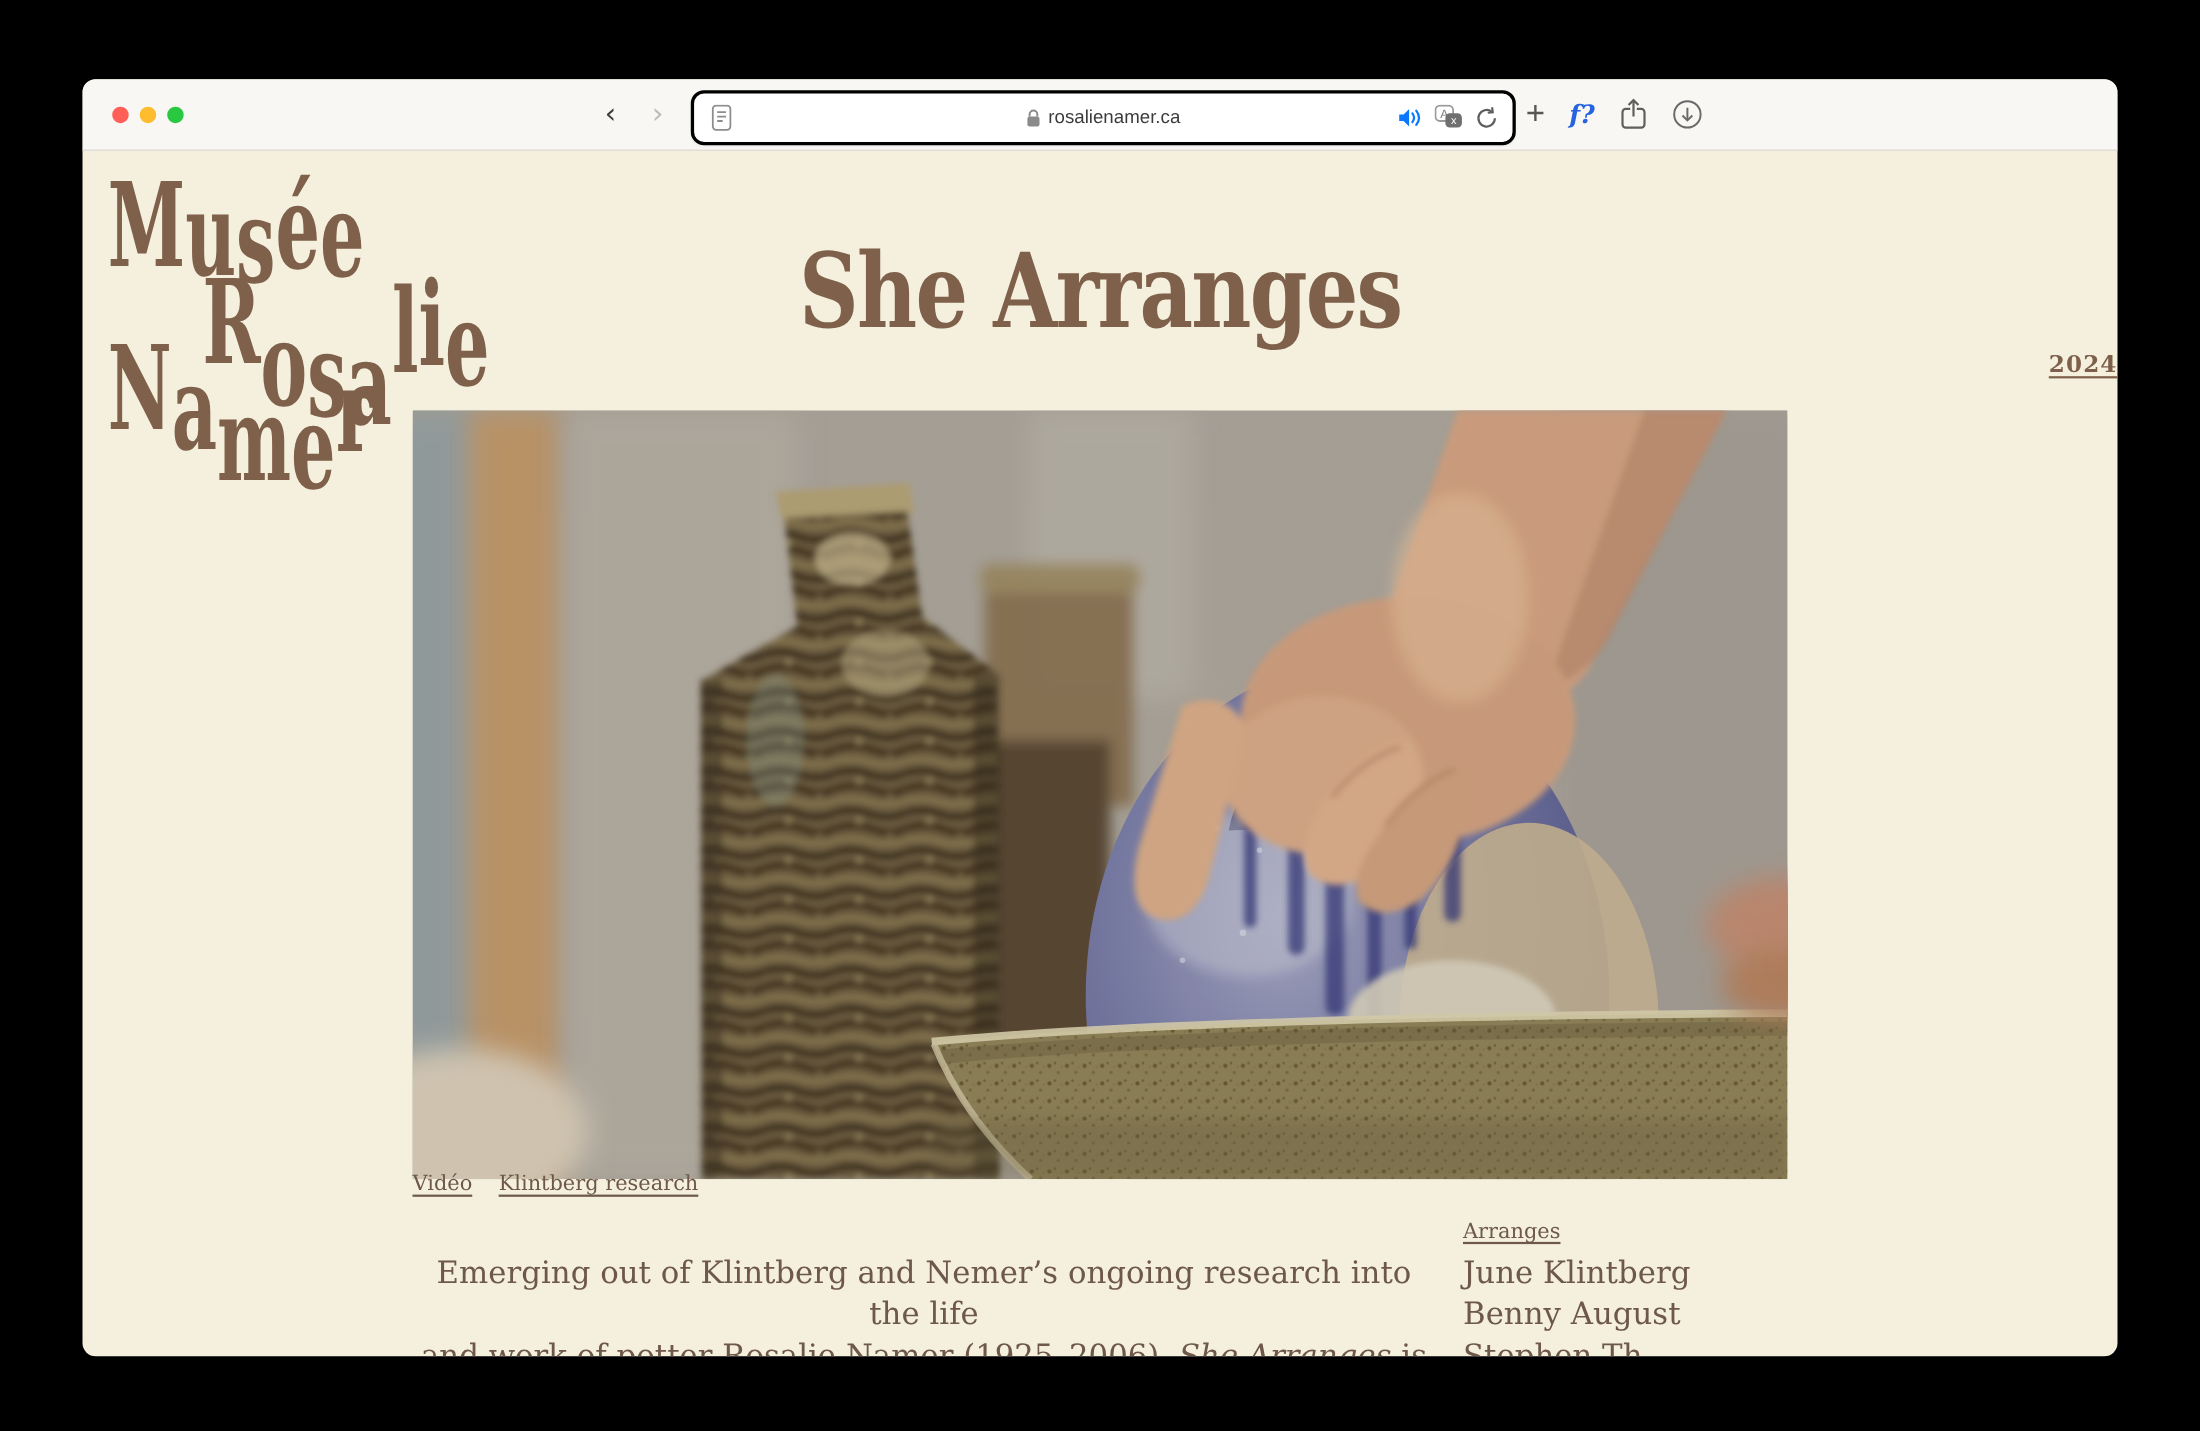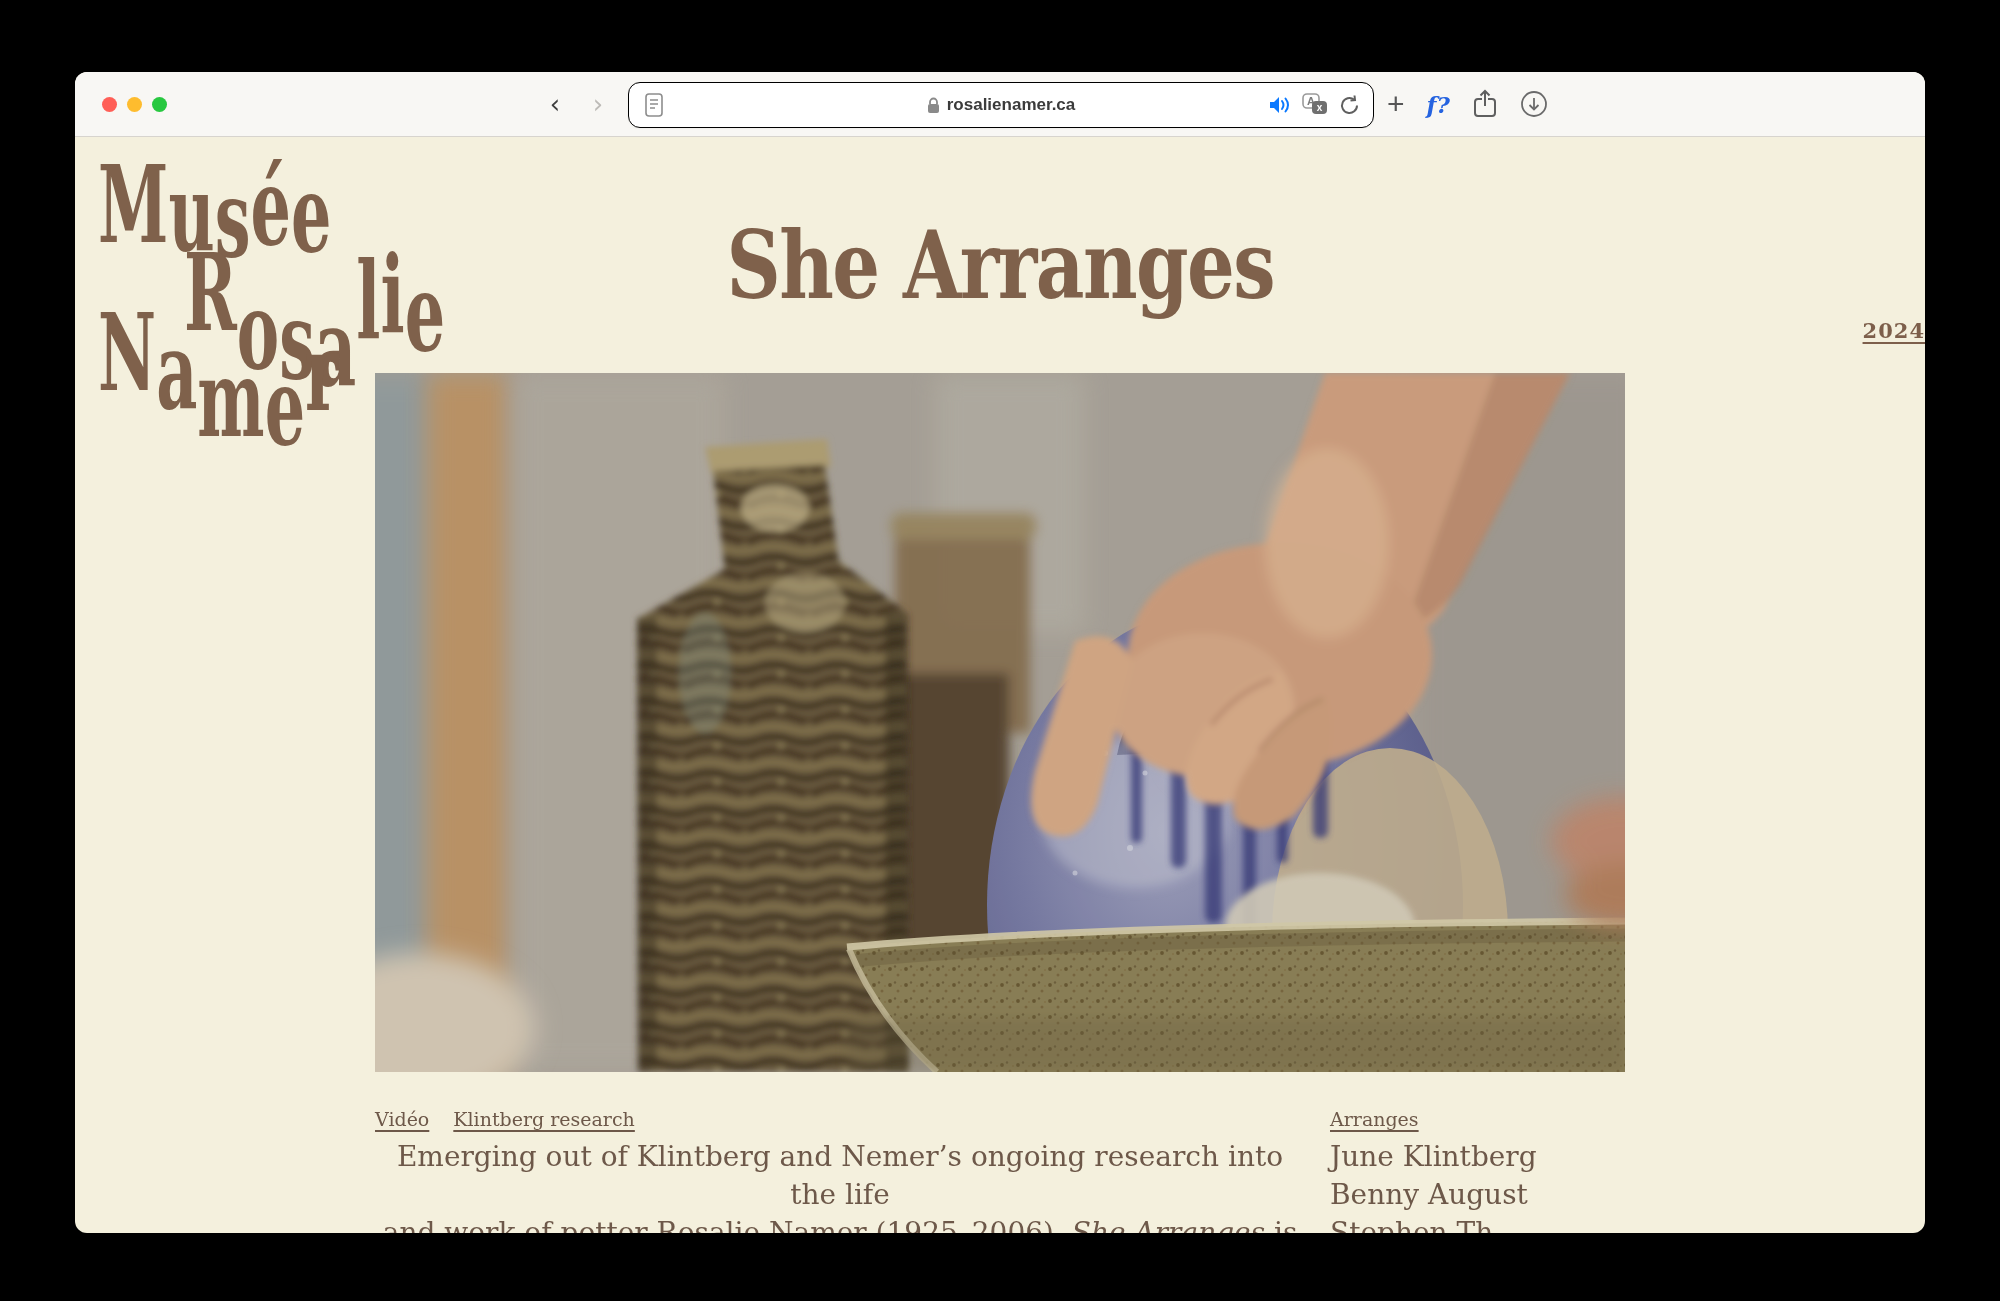--- a/index.html
+++ b/index.html
@@ -8,21 +8,21 @@
           border-radius:12px;overflow:hidden;box-shadow:0 10px 40px rgba(0,0,0,.6);}
   
   .toolbar{position:absolute;top:0;left:0;right:0;height:64px;background:#f8f7f4;
            border-bottom:1px solid #d7d4ce;z-index:10;font-family:"Liberation Sans",sans-serif;}
   .lights{position:absolute;left:27px;top:25px;display:flex;gap:10px;}
   .light{width:15px;height:15px;border-radius:50%;}
   .nav-arrow{position:absolute;top:14px;width:36px;height:36px;display:flex;align-items:center;justify-content:center;
              font-size:26px;color:#3e3e3e;border:none;background:none;font-family:"DejaVu Sans",sans-serif;}
   .nav-arrow.fwd{color:#bdbbb7;}
   .urlfield{position:absolute;left:553px;top:10px;width:744px;height:44px;background:#fff;
-            border:1px solid #000000;border-radius:12px;box-shadow:0 1px 2px rgba(0,0,0,.04);font-weight:bold;}
+            border:3px solid #000000;border-radius:12px;box-shadow:0 1px 2px rgba(0,0,0,.04);}
   .reader{position:absolute;left:14px;top:10px;}
   .domain{position:absolute;left:0;right:0;top:0;bottom:0;display:flex;align-items:center;justify-content:center;
           gap:7px;font-size:17px;color:#3b3b3b;}
   .field-icons{position:absolute;right:12px;top:10px;display:flex;gap:10px;align-items:center;}
   .tb-right{position:absolute;left:1312px;top:12px;display:flex;gap:22px;align-items:center;height:40px;}
   .tb-btn{display:flex;align-items:center;justify-content:center;background:none;border:none;padding:0;}
   .plus{font-size:30px;color:#565656;font-family:"Liberation Sans",sans-serif;font-weight:300;line-height:1;}
   .fq{font-size:23px;color:#2563e0;font-style:italic;font-weight:bold;font-family:"DejaVu Serif",serif;}
   
   .logo{position:absolute;left:23px;top:80px;color:#7f614b;font-weight:bold;font-size:106px;z-index:3;}
@@ -32,21 +32,21 @@
   .logo .l3{top:148px;left:0;}
   .wobble span{display:inline-block;}
   .mainnav{position:absolute;left:0;right:0;top:88px;text-align:center;z-index:2;}
   .mainnav a{color:#7d5f4b;font-size:30px;text-decoration:none;margin:0 15px;}
   .title-row{position:absolute;left:0;right:0;top:146px;text-align:center;color:#7f614b;}
   .title-row .t{display:inline-block;font-size:94px;font-weight:bold;letter-spacing:-2px;transform:scaleX(.8);transform-origin:50% 50%;line-height:1;}
   .year-row{position:absolute;left:0;right:0;top:246px;text-align:right;}
   .year-row a{color:#7d5f4b;font-size:21px;font-weight:bold;letter-spacing:1px;text-decoration:underline;text-underline-offset:4px;}
   .still{position:absolute;left:300px;top:301px;width:1250px;height:699px;overflow:hidden;}
   .metarow a{font-size:19px;color:#6d5849;text-decoration:underline;text-underline-offset:4px;text-decoration-thickness:1.5px;}
-  .meta-left{position:absolute;left:300px;top:1036px;display:flex;gap:24px;}
+  .meta-left{position:absolute;left:300px;top:993px;display:flex;gap:24px;}
   .meta-right{position:absolute;left:1255px;top:1036px;}
   .desc{position:absolute;left:300px;top:1066px;width:930px;color:#6d5849;font-size:28px;line-height:38px;text-align:center;}
   .desc .it{font-style:italic;}
   .creditlist{position:absolute;left:1255px;top:1066px;color:#6d5849;font-size:28px;line-height:38px;}
 </style>
 </head>
 <body>
 
 <div class="window">
 

